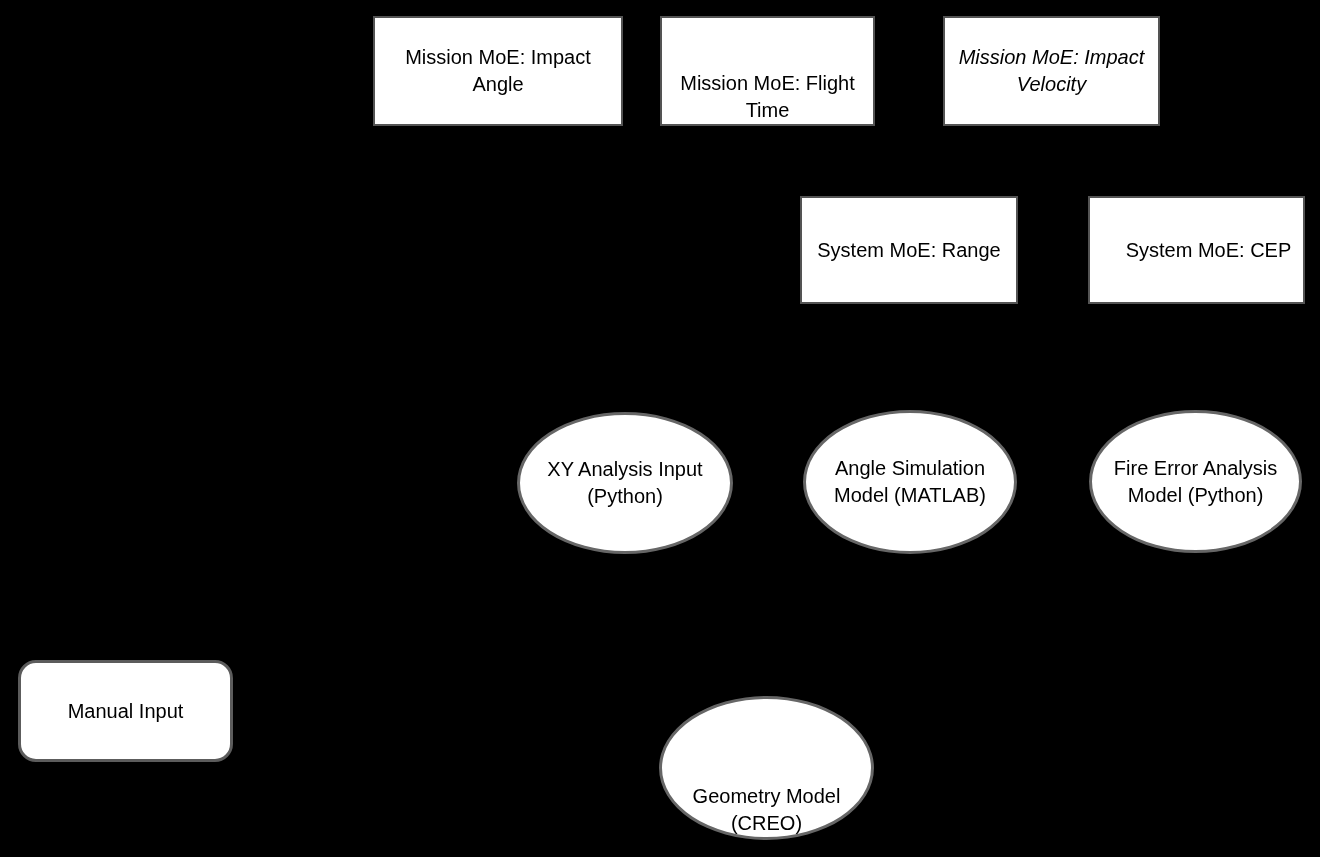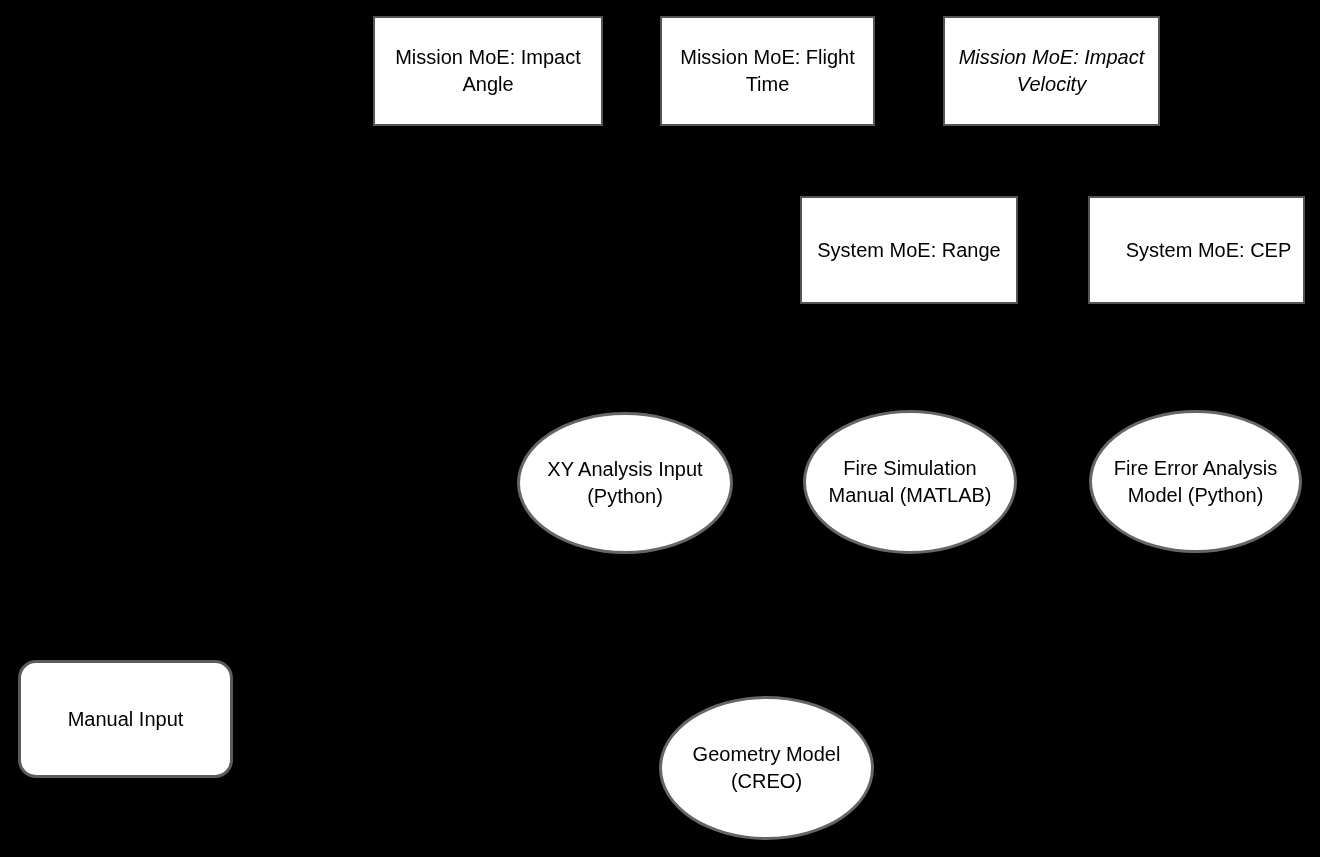--- a/index.html
+++ b/index.html
@@ -42,25 +42,25 @@
   .ellipse {
     border: 3px solid #666666;
     border-radius: 50%;
   }
 </style>
 </head>
 <body>
 
 <div class="canvas">
 
-  <div class="node rect" style="left:373px; top:16px; width:230px; height:110px;">
+  <div class="node rect" style="left:373px; top:16px; width:250px; height:110px;">
     <span class="label">Mission MoE: Impact Angle</span>
   </div>
 
-  <div class="node rect" style="left:660px; top:16px; width:215px; height:110px;">
+  <div class="node rect" style="left:660px; top:16px; width:215px; height:110px;align-items:flex-end;">
     <span class="label">Mission MoE: Flight Time</span>
   </div>
 
   <div class="node rect" style="left:943px; top:16px; width:217px; height:110px;font-style:italic;">
     <span class="label">Mission MoE: Impact Velocity</span>
   </div>
 
   <div class="node rect" style="left:800px; top:196px; width:218px; height:108px;">
     <span class="label">System MoE: Range</span>
   </div>
@@ -68,28 +68,28 @@
   <div class="node rect" style="left:1088px; top:196px; width:217px; height:108px;padding-left:24px;">
     <span class="label">System MoE: CEP</span>
   </div>
 
 
   <div class="node ellipse" style="left:517px; top:412px; width:216px; height:142px;">
     <span class="label">XY Analysis Input (Python)</span>
   </div>
 
   <div class="node ellipse" style="left:803px; top:410px; width:214px; height:144px;">
-    <span class="label">Fire Simulation Manual (MATLAB)</span>
+    <span class="label">Angle Simulation Model (MATLAB)</span>
   </div>
 
   <div class="node ellipse" style="left:1089px; top:410px; width:213px; height:143px;">
     <span class="label">Fire Error Analysis Model (Python)</span>
   </div>
 
-  <div class="node rounded" style="left:18px; top:660px; width:215px; height:118px;">
+  <div class="node rounded" style="left:18px; top:660px; width:215px; height:102px;">
     <span class="label">Manual Input</span>
   </div>
 
-  <div class="node ellipse" style="left:659px; top:696px; width:215px; height:144px;">
+  <div class="node ellipse" style="left:659px; top:696px; width:215px; height:144px;align-items:flex-end;">
     <span class="label">Geometry Model (CREO)</span>
   </div>
 
 </div>
 
 </body></html>

